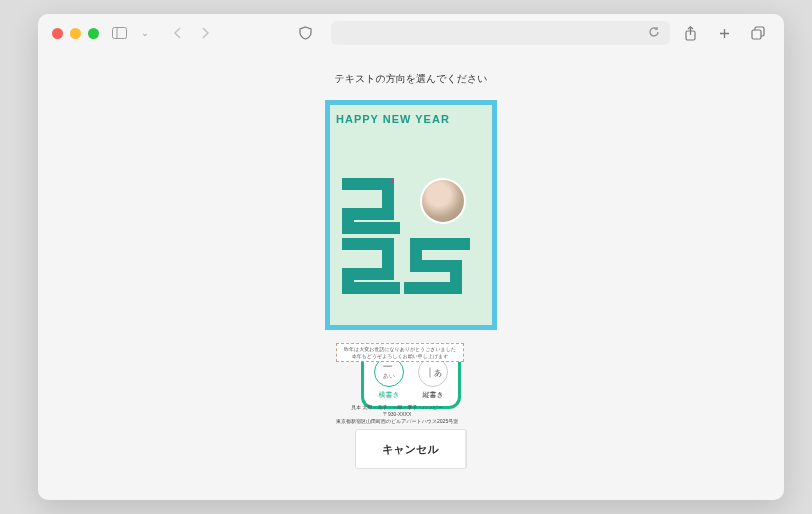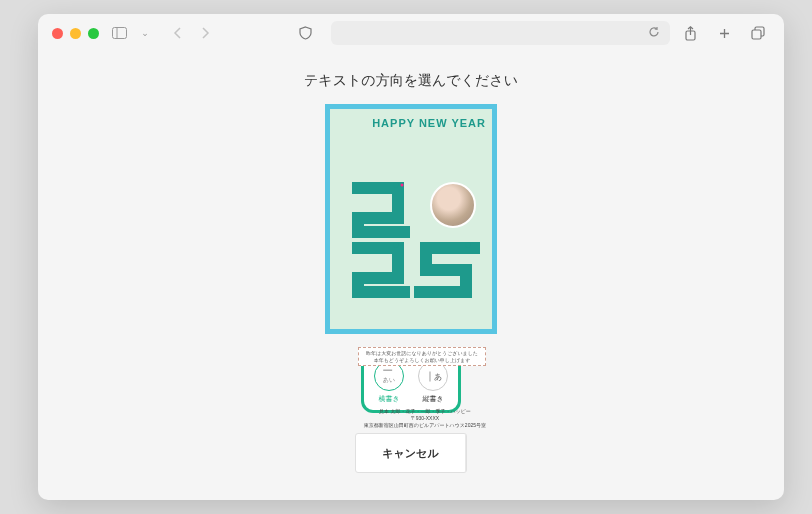--- a/index.html
+++ b/index.html
@@ -78,33 +78,33 @@
     }
     .content {
       flex: 1;
       display: flex;
       flex-direction: column;
       align-items: center;
       padding-top: 20px;
       position: relative;
     }
     .prompt {
-      font-size: 14px;
+      font-size: 10px;
       color: #333;
       margin-bottom: 14px;
     }
     .card-preview {
       width: 172px;
       height: 230px;
       background: #d9efe0;
       border: 5px solid #58c5e2;
       position: relative;
       display: flex;
       flex-direction: column;
-      align-items: flex-end;
+      align-items: flex-start;
       padding: 8px 6px 4px;
       gap: 39px;
     }
     .hny {
       font-size: 11px;
       font-weight: 700;
       letter-spacing: 1px;
       color: #1e9a8c;
       font-family: 'Arial Black', sans-serif;
     }

